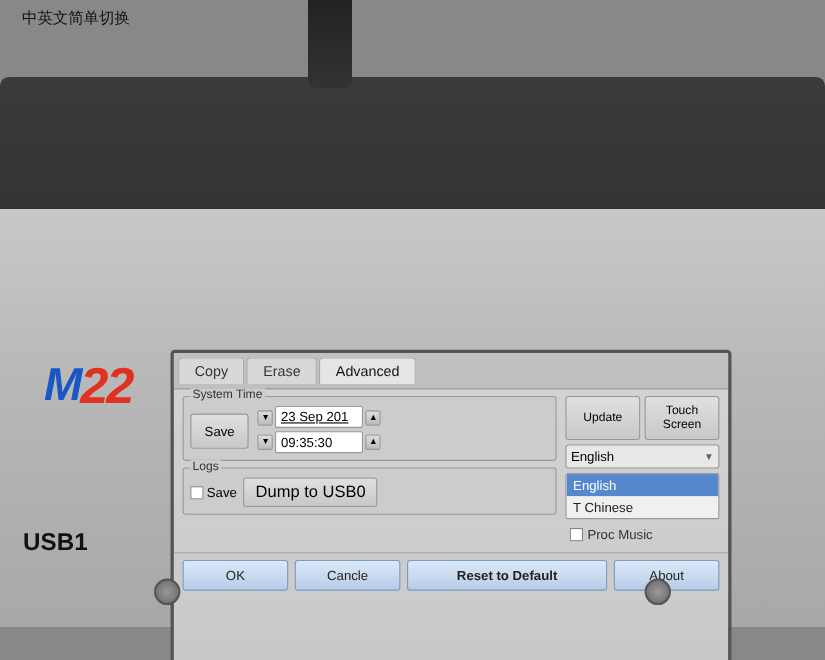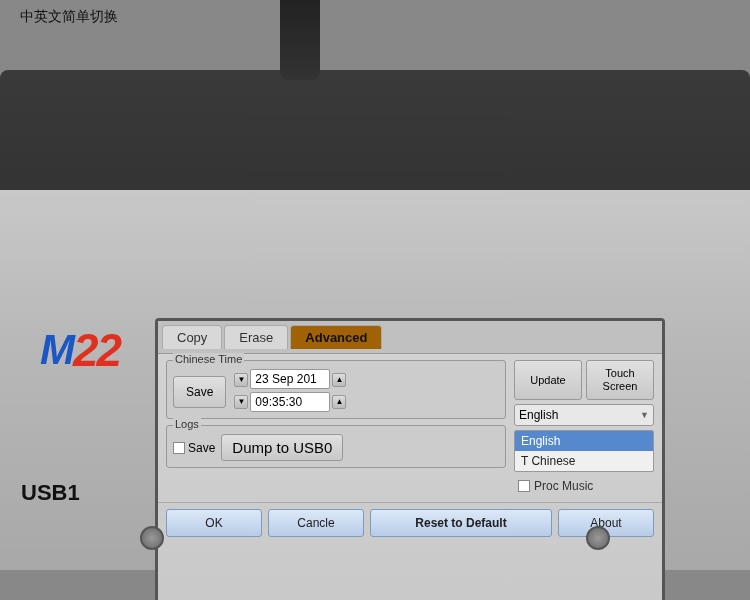--- a/index.html
+++ b/index.html
@@ -132,22 +132,22 @@
       font-size: 13px;
       border-radius: 4px 4px 0 0;
       cursor: pointer;
       border: 1px solid #aaa;
       border-bottom: none;
       background: #d8d8d8;
       color: #333;
     }
 
     .tab.active {
-      background: #a16207;
-      font-weight: bold;
+      background: #e5e5e5;
+      font-weight: normal;
       color: #111;
     }
 
     
     .screen-content {
       padding: 6px 8px;
       display: flex;
       gap: 8px;
     }
 
@@ -219,20 +219,21 @@
     .time-display {
       background: #fff;
       border: 1px solid #999;
       border-radius: 2px;
       padding: 2px 4px;
       font-size: 12px;
       min-width: 80px;
     }
     .time-display-up {
       margin-bottom: 1px;
+      text-decoration: underline;
     }
 
     
     .logs-row {
       display: flex;
       align-items: center;
       gap: 6px;
       margin-top: 4px;
     }
     .checkbox-wrapper {
@@ -382,21 +383,21 @@
         <div class="tab">Copy</div>
         <div class="tab">Erase</div>
         <div class="tab active">Advanced</div>
       </div>
 
       <div class="screen-content">
 
         <div class="left-col">
 
           <div class="group-box">
-            <span class="group-label">Chinese Time</span>
+            <span class="group-label">System Time</span>
             <div class="time-row">
               <button class="save-btn">Save</button>
               <div class="time-controls">
                 <div class="time-field-row">
                   <div class="arrow-btn">▼</div>
                   <div class="time-display time-display-up">23 Sep 201</div>
                   <div class="arrow-btn">▲</div>
                 </div>
                 <div class="time-field-row">
                   <div class="arrow-btn">▼</div>

